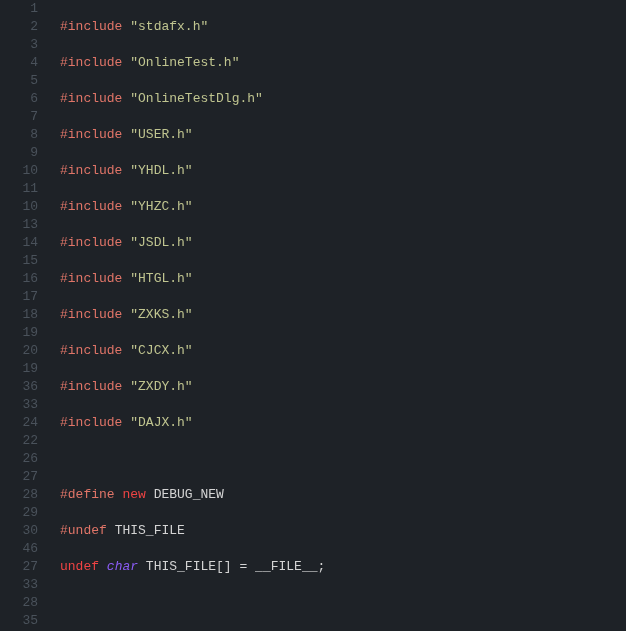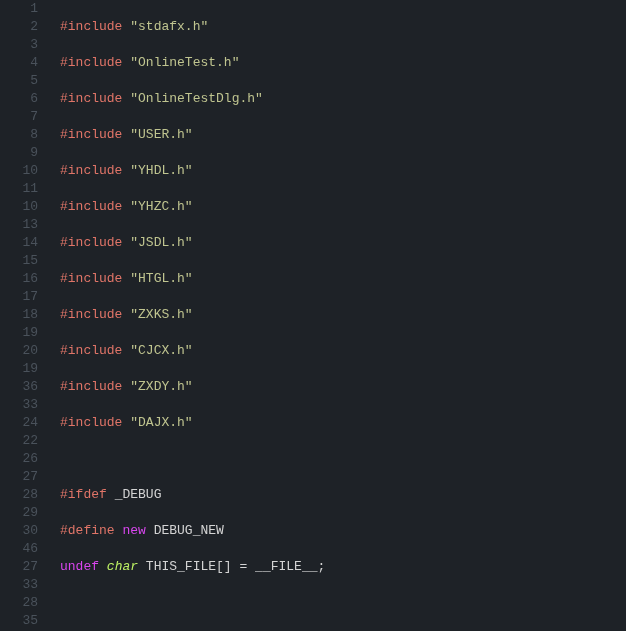--- a/index.html
+++ b/index.html
@@ -33,22 +33,22 @@
   .code {
     flex: 1;
     white-space: pre;
     padding-left: 4px;
   }
   .code .line {
     height: 18px;
   }
   .include { color: #e07568; }
   .string { color: #c0c590; }
-  .keyword { color: #d946ef; text-align: center; }
-  .type { color: #bef264; font-style: italic; }
+  .keyword { color: #ef4444; text-align: center; }
+  .type { color: #8b5cf6; font-style: italic; }
   .macro { color: #d4d4d4; }
   .operator { color: #d4d4d4; }
   .semicolon { color: #d4d4d4; }
 </style>
 </head>
 <body>
 
 <div class="editor">
   <div class="gutter">
     <div>1</div>
@@ -94,22 +94,22 @@
 <div class="line"><span class="include">#include</span> <span class="string">"USER.h"</span></div>
 <div class="line"><span class="include">#include</span> <span class="string">"YHDL.h"</span></div>
 <div class="line"><span class="include">#include</span> <span class="string">"YHZC.h"</span></div>
 <div class="line"><span class="include">#include</span> <span class="string">"JSDL.h"</span></div>
 <div class="line"><span class="include">#include</span> <span class="string">"HTGL.h"</span></div>
 <div class="line"><span class="include">#include</span> <span class="string">"ZXKS.h"</span></div>
 <div class="line"><span class="include">#include</span> <span class="string">"CJCX.h"</span></div>
 <div class="line"><span class="include">#include</span> <span class="string">"ZXDY.h"</span></div>
 <div class="line"><span class="include">#include</span> <span class="string">"DAJX.h"</span></div>
 <div class="line"> </div>
-<div class="line"><span class="include">#ifdef</span> <span class="macro">_DEBUG</span></div>
 <div class="line"><span class="include">#define</span> <span class="keyword">new</span> <span class="macro">DEBUG_NEW</span></div>
+<div class="line"><span class="include">#undef</span> <span class="macro">THIS_FILE</span></div>
 <div class="line"><span class="keyword">undef</span> <span class="type">char</span> <span class="macro">THIS_FILE[] </span><span class="operator">=</span><span class="macro"> __FILE__</span><span class="semicolon">;</span></div>
 <div class="line"></div>
 
 
 
 
 
 
 
 

